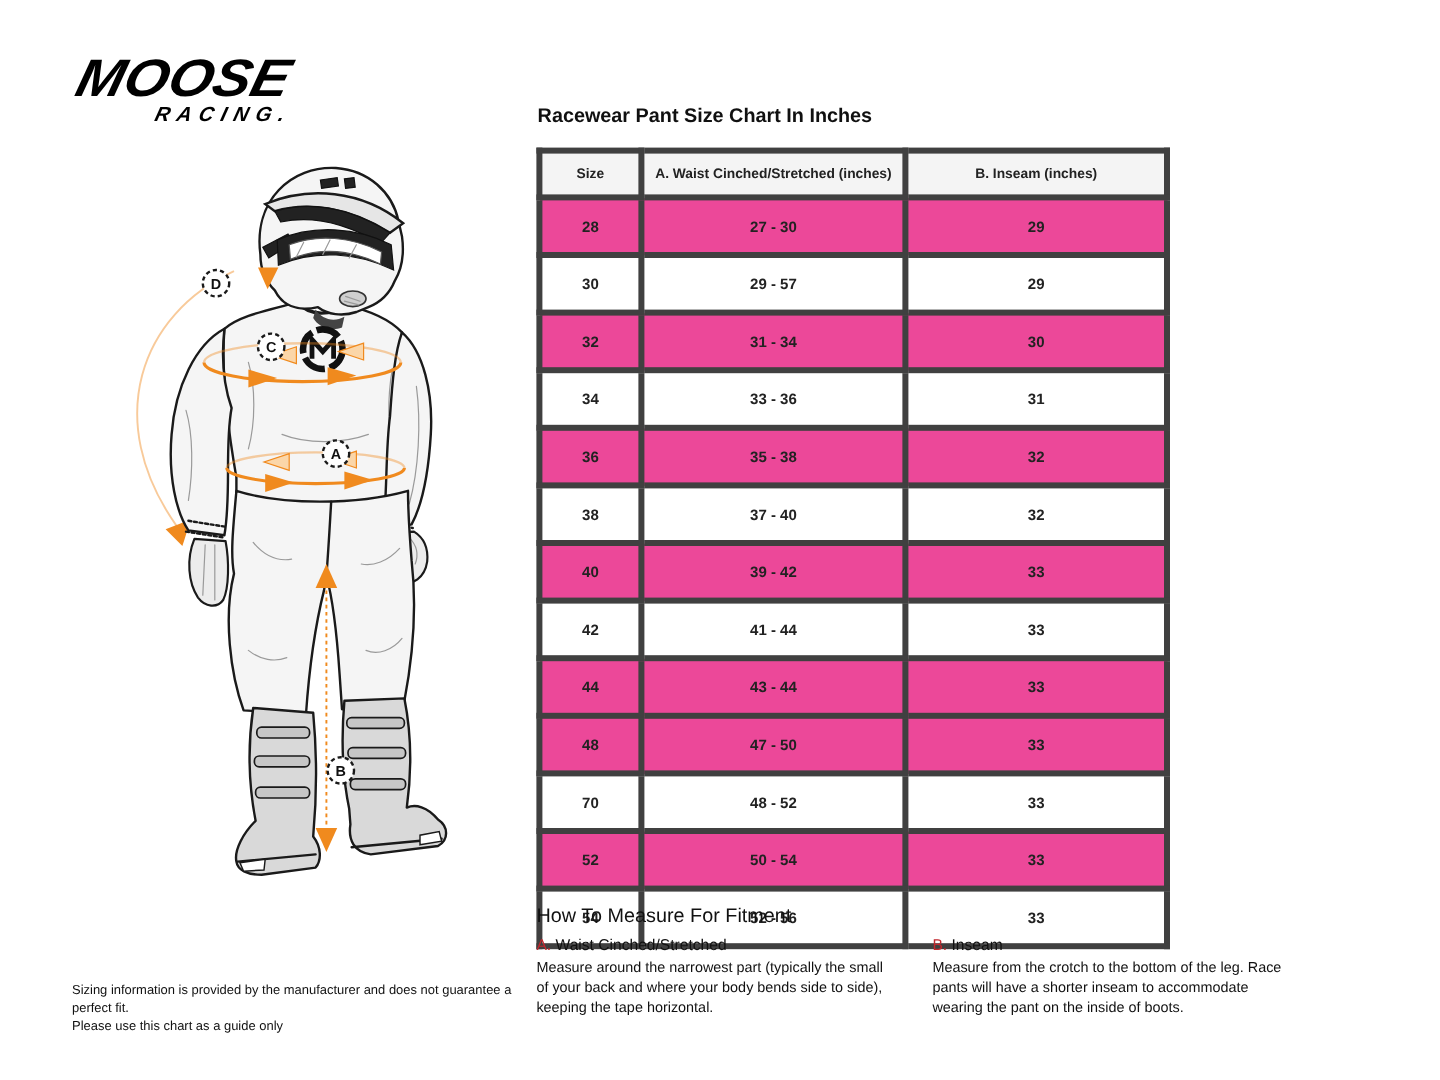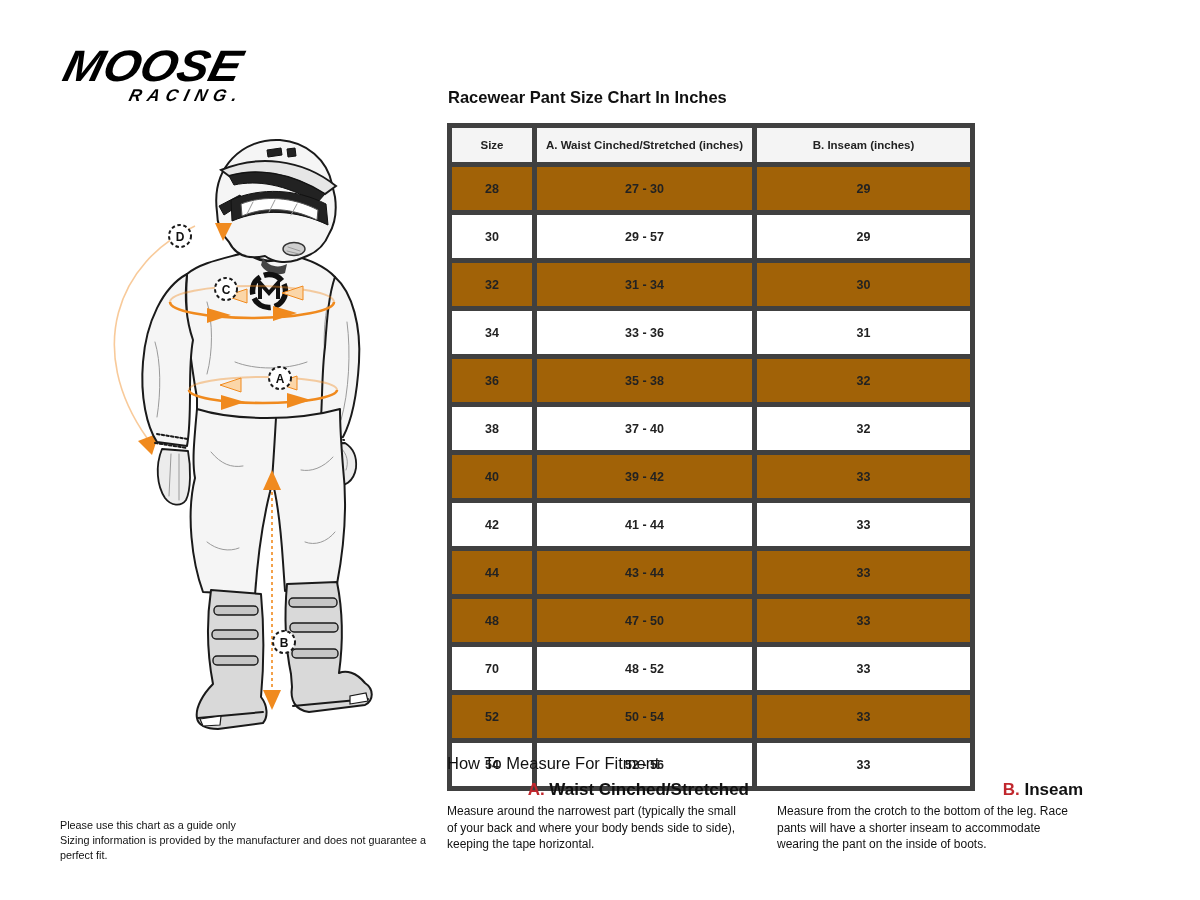--- a/index.html
+++ b/index.html
@@ -22,28 +22,28 @@
   
   .chart-title{position:absolute;left:448px;top:88px;font-size:16.5px;font-weight:bold;color:#101010;}
   table.size-table{
     position:absolute;left:447px;top:123px;width:523px;border-collapse:collapse;table-layout:fixed;
   }
   table.size-table th, table.size-table td{
     border:5px solid #404040;text-align:center;vertical-align:middle;color:#222;
   }
   table.size-table thead th{background:#f4f4f4;height:32px;font-size:11.5px;font-weight:bold;}
   table.size-table tbody td{background:#ffffff;height:41px;font-size:12.5px;font-weight:bold;}
-  table.size-table tr.striped td{background:#a16207;}
+  table.size-table tr.striped td{background:#ec4899;}
   col.c-size{width:85px;} col.c-waist{width:220px;} col.c-inseam{width:218px;}
   
   .howto-title{position:absolute;left:447px;top:754px;font-size:16.5px;font-weight:normal;}
   .measure{position:absolute;top:780px;}
   .measure-a{left:447px;width:302px;}
   .measure-b{left:777px;width:306px;}
-  .measure h4{margin:0 0 3px 0;font-size:17px;font-weight:bold;color:#111;text-align:right;}
+  .measure h4{margin:0 0 3px 0;font-size:13px;font-weight:normal;color:#111;}
   .measure h4 .letter{color:#C1272D;}
   .measure p{margin:0;font-size:12px;line-height:16.5px;color:#111;}
   
   .disclaimer{position:absolute;left:60px;top:818px;width:400px;font-size:10.8px;line-height:15px;color:#111;}
   
   .figure{position:absolute;left:35px;top:112px;width:390px;height:640px;}
   .ln{fill:none;stroke:#1a1a1a;stroke-width:2;stroke-linecap:round;stroke-linejoin:round;}
   .suit{fill:#f5f5f5;stroke:#1a1a1a;stroke-width:2;stroke-linejoin:round;}
   .boot{fill:#d9d9d9;stroke:#1a1a1a;stroke-width:2;stroke-linejoin:round;}
   .strap{fill:#c6c6c6;stroke:#1a1a1a;stroke-width:1.4;}
@@ -292,15 +292,15 @@
 
 <div class="measure measure-b">
   <h4>
     <span class="letter">B.</span>
     <span>Inseam</span>
   </h4>
   <p>Measure from the crotch to the bottom of the leg. Race pants will have a shorter inseam to accommodate wearing the pant on the inside of boots.</p>
 </div>
 
 <div class="disclaimer">
+  <div>Sizing information is provided by the manufacturer and does not guarantee a perfect fit.</div>
   <div>Please use this chart as a guide only</div>
-  <div>Sizing information is provided by the manufacturer and does not guarantee a perfect fit.</div>
 </div>
 
 </body></html>

